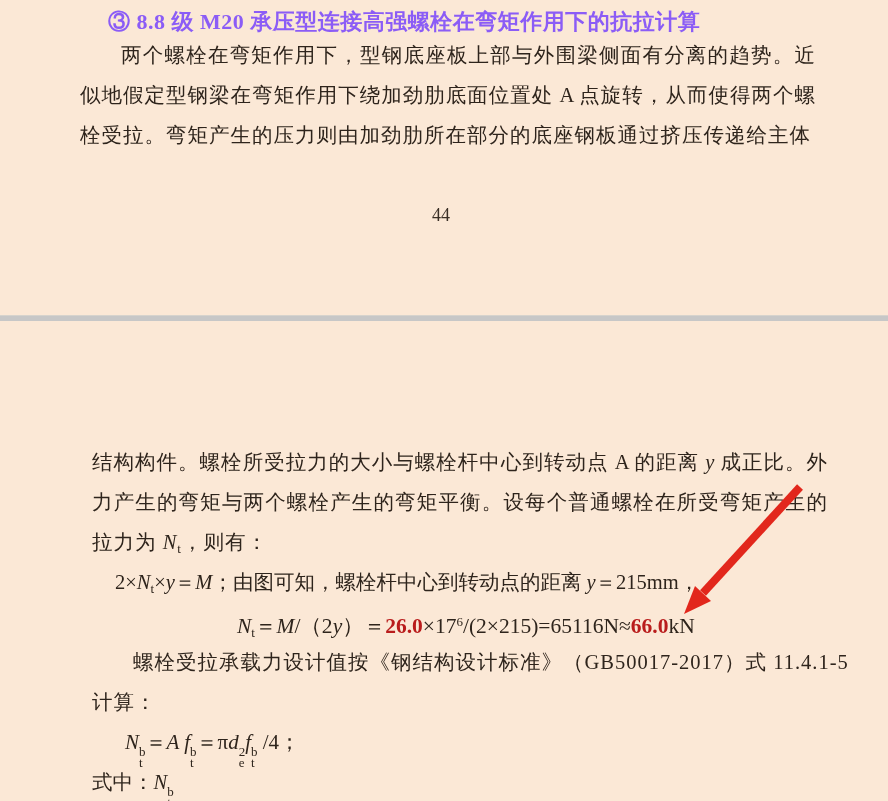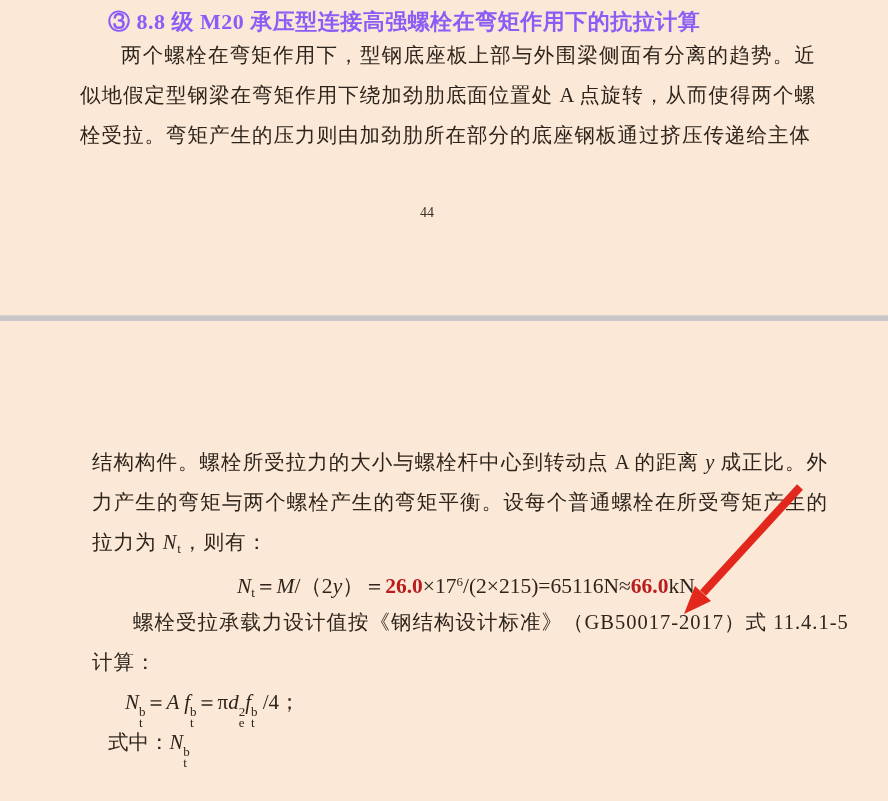--- a/index.html
+++ b/index.html
@@ -15,43 +15,43 @@
   .heading {
     position:absolute; top:7px; left:80px; width:735px;
     font-size:22px; font-weight:bold; color:#8b5cf6;
     letter-spacing:.5px; text-indent:28px; white-space:nowrap;
   }
   .p1-para {
     position:absolute; top:35px; left:80px; width:735px;
     font-size:20.5px; line-height:40px;
   }
   .page-number {
-    position:absolute; top:205px; left:0; width:854px;
-    text-align:center; font-size:14px; color:#3a2f26;
+    position:absolute; top:205px; left:14px; width:854px;
+    text-align:center; font-size:18px; color:#3a2f26;
   }
 
   
   .page-divider {
     position:absolute; top:315px; left:0; width:888px; height:6px;
     background:#c7c7c7;
     border-top:1px solid #d6d3cd;
   }
 
   
   .p2-body {
     position:absolute; top:442px; left:92px; width:735px;
     font-size:20.5px; line-height:40px;
   }
   .ln { letter-spacing:1px; height:40px; white-space:nowrap; }
   .ln.full { letter-spacing:0; text-align:justify; text-align-last:justify; white-space:normal; }
   .ln.ind2 { text-indent:2em; }
   .ln.f-inline { letter-spacing:0; padding-left:23px; }
   .ln.f-main { letter-spacing:0; padding-left:145px; font-size:21.5px; }
   .ln.f-def  { letter-spacing:0; padding-left:33px; font-size:21px; }
-  .ln.where  { letter-spacing:0;margin-left:16px; }
+  .ln.where  { letter-spacing:0; }
 
   .it { font-style:italic; }
   .b  { font-weight:bold; color:#b91c1c; }
   sub { font-size:13px; vertical-align:-4px; }
   sup { font-size:13px; vertical-align:7px; }
   .ss {
     display:inline-flex; flex-direction:column; align-items:flex-start;
     vertical-align:-7px; font-size:13px; line-height:11px;
     font-style:normal; letter-spacing:0;
   }
@@ -87,20 +87,23 @@
     <div class="ln full">
       <span>结构构件。螺栓所受拉力的大小与螺栓杆中心到转动点 A 的距离 </span><span class="it">y</span><span> 成正比。外</span>
     </div>
 
     <div class="ln full">力产生的弯矩与两个螺栓产生的弯矩平衡。设每个普通螺栓在所受弯矩产生的</div>
 
     <div class="ln">
       <span>拉力为 </span><span class="it">N</span><sub>t</sub><span>，则有：</span>
     </div>
 
+    <div class="ln f-inline">
+      <span>2×</span><span class="it">N</span><sub>t</sub><span>×</span><span class="it">y</span><span>＝</span><span class="it">M</span><span>；由图可知，螺栓杆中心到转动点的距离 </span><span class="it">y</span><span>＝215mm，</span>
+    </div>
 
     <div class="ln f-main">
       <span class="it">N</span><sub>t</sub><span>＝</span><span class="it">M</span><span>/（2</span><span class="it">y</span><span>）＝</span><span class="b">26.0</span><span>×17</span><sup>6</sup><span>/(2×215)=65116N≈</span><span class="b">66.0</span><span>kN</span>
     </div>
 
     <div class="ln ind2">螺栓受拉承载力设计值按《钢结构设计标准》（GB50017-2017）式 11.4.1-5</div>
     <div class="ln">计算：</div>
 
     <div class="ln f-def">
       <span class="it">N</span><span class="ss">

